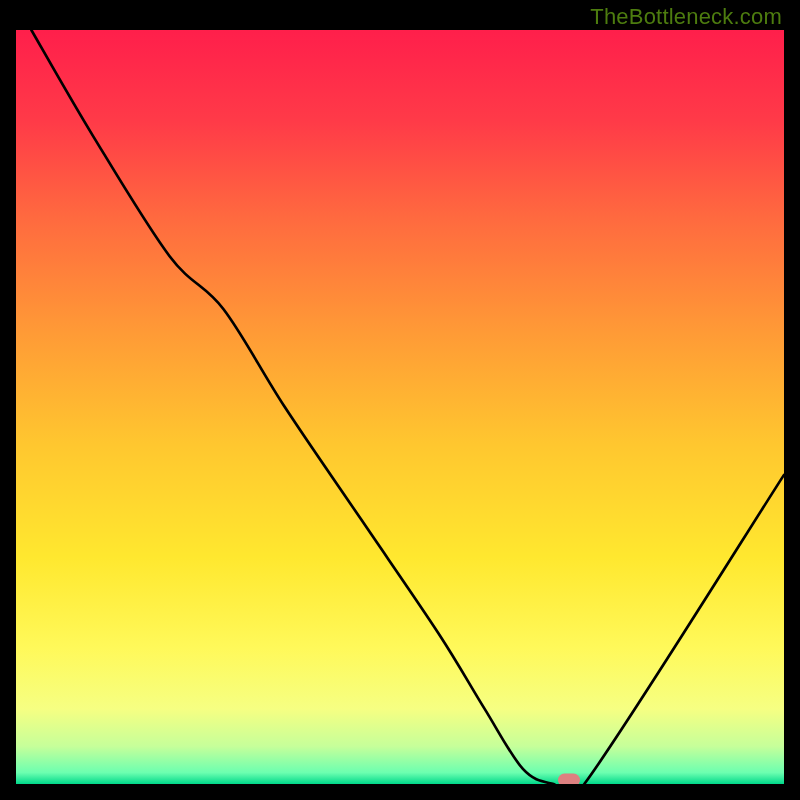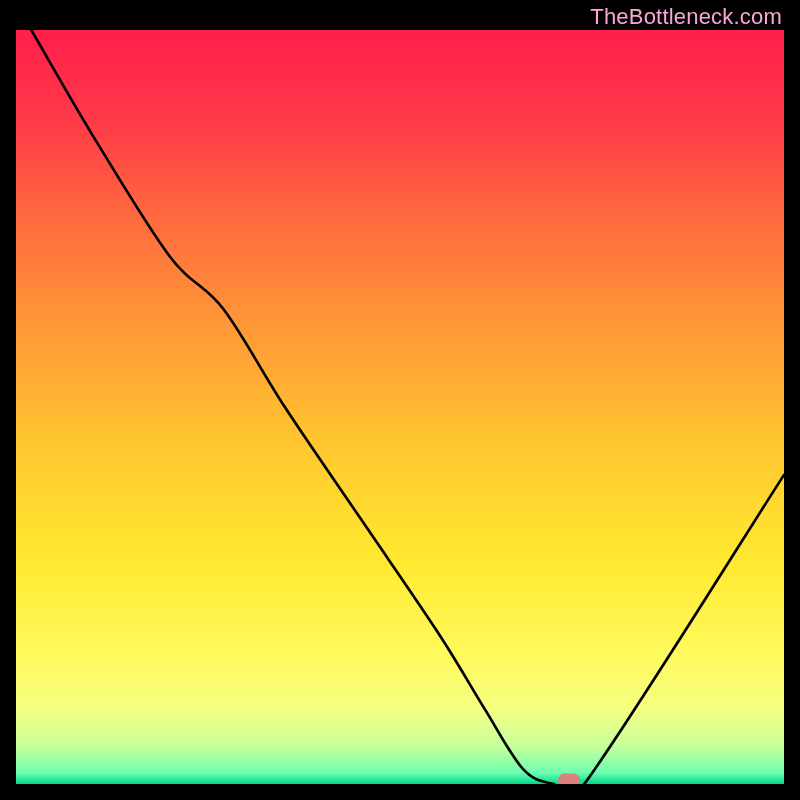--- a/index.html
+++ b/index.html
@@ -13,21 +13,21 @@
   }
   .container {
     position: relative;
     width: 800px;
     height: 800px;
   }
   .watermark {
     position: absolute;
     top: 4px;
     right: 18px;
-    color: #f9a8d4;
+    color: #4d7c0f;
     font-size: 22px;
     letter-spacing: 0.2px;
     z-index: 10;
   }
   .plot {
     position: absolute;
     left: 16px;
     top: 30px;
     width: 768px;
     height: 754px;

